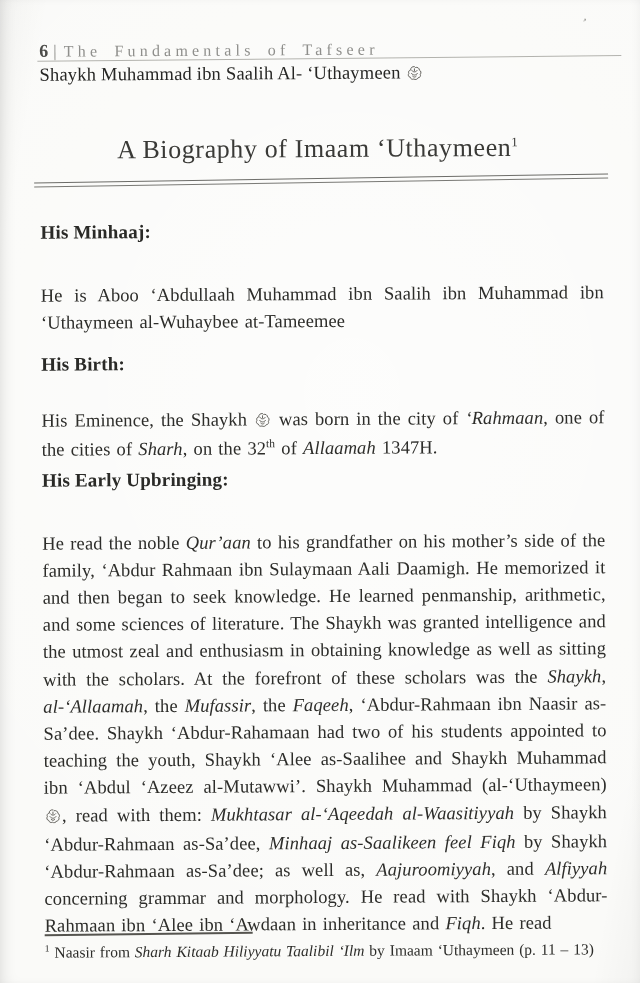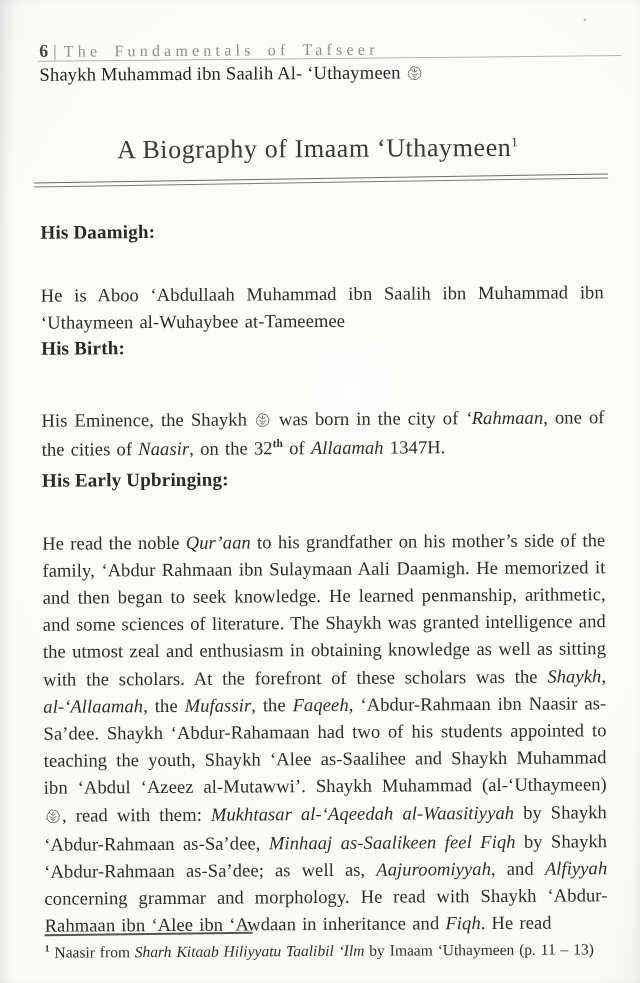--- a/index.html
+++ b/index.html
@@ -39,34 +39,34 @@
   .chapter-title sup{font-size:13px;vertical-align:super;line-height:0;}
 
   .title-rule{
     position:absolute;top:178px;left:36px;width:574px;height:3px;
     border-top:1.6px solid #6c6c68;border-bottom:1.3px solid #787874;
     transform:rotate(-0.55deg);
   }
 
   .sec-heading{position:absolute;left:42px;margin:0;font-size:19px;font-weight:bold;color:#2a2a27;letter-spacing:0.2px;}
   #heading-lineage{top:220px;}
-  #heading-birth{top:336px;}
+  #heading-birth{top:352px;}
   #heading-upbringing{top:468px;}
 
   .para{
     position:absolute;left:42px;width:563px;
     font-size:18.5px;line-height:27.2px;text-align:justify;
     color:#2d2d2a;word-spacing:1.4px;letter-spacing:0.1px;
   }
   #para-lineage{top:262px;}
   #para-birth{top:387px;}
   #para-upbringing{top:510px;}
 
   .it{font-style:italic;}
-  .para sup, .footnote sup{font-size:0.62em;vertical-align:super;line-height:0;font-weight:bold;}
+  .para sup, .footnote sup{font-size:0.62em;vertical-align:super;line-height:0;}
 
   .honorific-slot{display:inline-block;vertical-align:-2px;margin:0 1px;}
 
   .foot-rule{position:absolute;top:932px;left:42px;width:208px;height:1.8px;background:#55544f;transform:rotate(-0.3deg);}
   .footnote{
     position:absolute;top:940px;left:42px;width:578px;
     font-size:15.5px;line-height:21.5px;text-align:justify;color:#2d2d2a;word-spacing:1px;
   }
 </style>
 </head>
@@ -91,31 +91,31 @@
               <path d="M8 3.4 L8 5.4"></path>
             </g>
           </svg></span>
     </div>
 
     <h1 class="chapter-title">
       <span>A Biography of Imaam ‘Uthaymeen</span><sup>1</sup>
     </h1>
     <div class="title-rule"></div>
 
-    <h2 class="sec-heading" id="heading-lineage">His Daamigh:</h2>
+    <h2 class="sec-heading" id="heading-lineage">His Minhaaj:</h2>
     <p class="para" id="para-lineage"><span>He is Aboo ‘Abdullaah Muhammad ibn Saalih ibn Muhammad ibn ‘Uthaymeen al-Wuhaybee at-Tameemee</span></p>
 
     <h2 class="sec-heading" id="heading-birth">His Birth:</h2>
     <p class="para" id="para-birth"><span>His Eminence, the Shaykh </span><span class="honorific-slot"><svg width="16" height="15" viewBox="0 0 16 15" aria-hidden="true">
             <g fill="none" stroke="#55544f" stroke-width="0.9" stroke-linecap="round">
               <path d="M8 1.2 C5.6 0.8 4 2.6 4.4 4.4 C2.6 4.6 1.6 6.4 2.4 8 C1.2 9.4 2 11.6 3.8 11.8 C4 13.4 5.8 14.4 7.4 13.6 C8.8 14.6 11 14 11.6 12.4 C13.4 12.4 14.6 10.6 13.8 9 C15 7.6 14.6 5.4 13 4.8 C13 2.8 11 1.4 9.2 2"></path>
               <path d="M5.5 5.2 C6.8 7 9.2 7 10.6 5.2 M5 8 C6.8 10.2 9.4 10.2 11 8 M6.2 10.8 C7.4 12 8.8 12 9.8 10.8"></path>
               <path d="M8 3.4 L8 5.4"></path>
             </g>
-          </svg></span><span> was born in the city of </span><span class="it">‘Rahmaan</span><span>, one of the cities of </span><span class="it">Naasir</span><span>, on the 32</span><sup>th</sup><span> of </span><span class="it">Allaamah</span><span> 1347H.</span></p>
+          </svg></span><span> was born in the city of </span><span class="it">‘Rahmaan</span><span>, one of the cities of </span><span class="it">Sharh</span><span>, on the 32</span><sup>th</sup><span> of </span><span class="it">Allaamah</span><span> 1347H.</span></p>
 
     <h2 class="sec-heading" id="heading-upbringing">His Early Upbringing:</h2>
     <p class="para" id="para-upbringing"><span>He read the noble </span><span class="it">Qur’aan</span><span> to his grandfather on his mother’s side of the family, ‘Abdur Rahmaan ibn Sulaymaan Aali Daamigh. He memorized it and then began to seek knowledge. He learned penmanship, arithmetic, and some sciences of literature. The Shaykh was granted intelligence and the utmost zeal and enthusiasm in obtaining knowledge as well as sitting with the scholars. At the forefront of these scholars was the </span><span class="it">Shaykh</span><span>, </span><span class="it">al-‘Allaamah</span><span>, the </span><span class="it">Mufassir</span><span>, the </span><span class="it">Faqeeh</span><span>, ‘Abdur-Rahmaan ibn Naasir as-Sa’dee. Shaykh ‘Abdur-Rahamaan had two of his students appointed to teaching the youth, Shaykh ‘Alee as-Saalihee and Shaykh Muhammad ibn ‘Abdul ‘Azeez al-Mutawwi’. Shaykh Muhammad (al-‘Uthaymeen) </span><span class="honorific-slot"><svg width="16" height="15" viewBox="0 0 16 15" aria-hidden="true">
             <g fill="none" stroke="#55544f" stroke-width="0.9" stroke-linecap="round">
               <path d="M8 1.2 C5.6 0.8 4 2.6 4.4 4.4 C2.6 4.6 1.6 6.4 2.4 8 C1.2 9.4 2 11.6 3.8 11.8 C4 13.4 5.8 14.4 7.4 13.6 C8.8 14.6 11 14 11.6 12.4 C13.4 12.4 14.6 10.6 13.8 9 C15 7.6 14.6 5.4 13 4.8 C13 2.8 11 1.4 9.2 2"></path>
               <path d="M5.5 5.2 C6.8 7 9.2 7 10.6 5.2 M5 8 C6.8 10.2 9.4 10.2 11 8 M6.2 10.8 C7.4 12 8.8 12 9.8 10.8"></path>
               <path d="M8 3.4 L8 5.4"></path>
             </g>
           </svg></span><span>, read with them: </span><span class="it">Mukhtasar al-‘Aqeedah al-Waasitiyyah</span><span> by Shaykh ‘Abdur-Rahmaan as-Sa’dee, </span><span class="it">Minhaaj as-Saalikeen feel Fiqh</span><span> by Shaykh ‘Abdur-Rahmaan as-Sa’dee; as well as, </span><span class="it">Aajuroomiyyah</span><span>, and </span><span class="it">Alfiyyah</span><span> concerning grammar and morphology. He read with Shaykh ‘Abdur-Rahmaan ibn ‘Alee ibn ‘Awdaan in inheritance and </span><span class="it">Fiqh</span><span>. He read</span></p>
 

